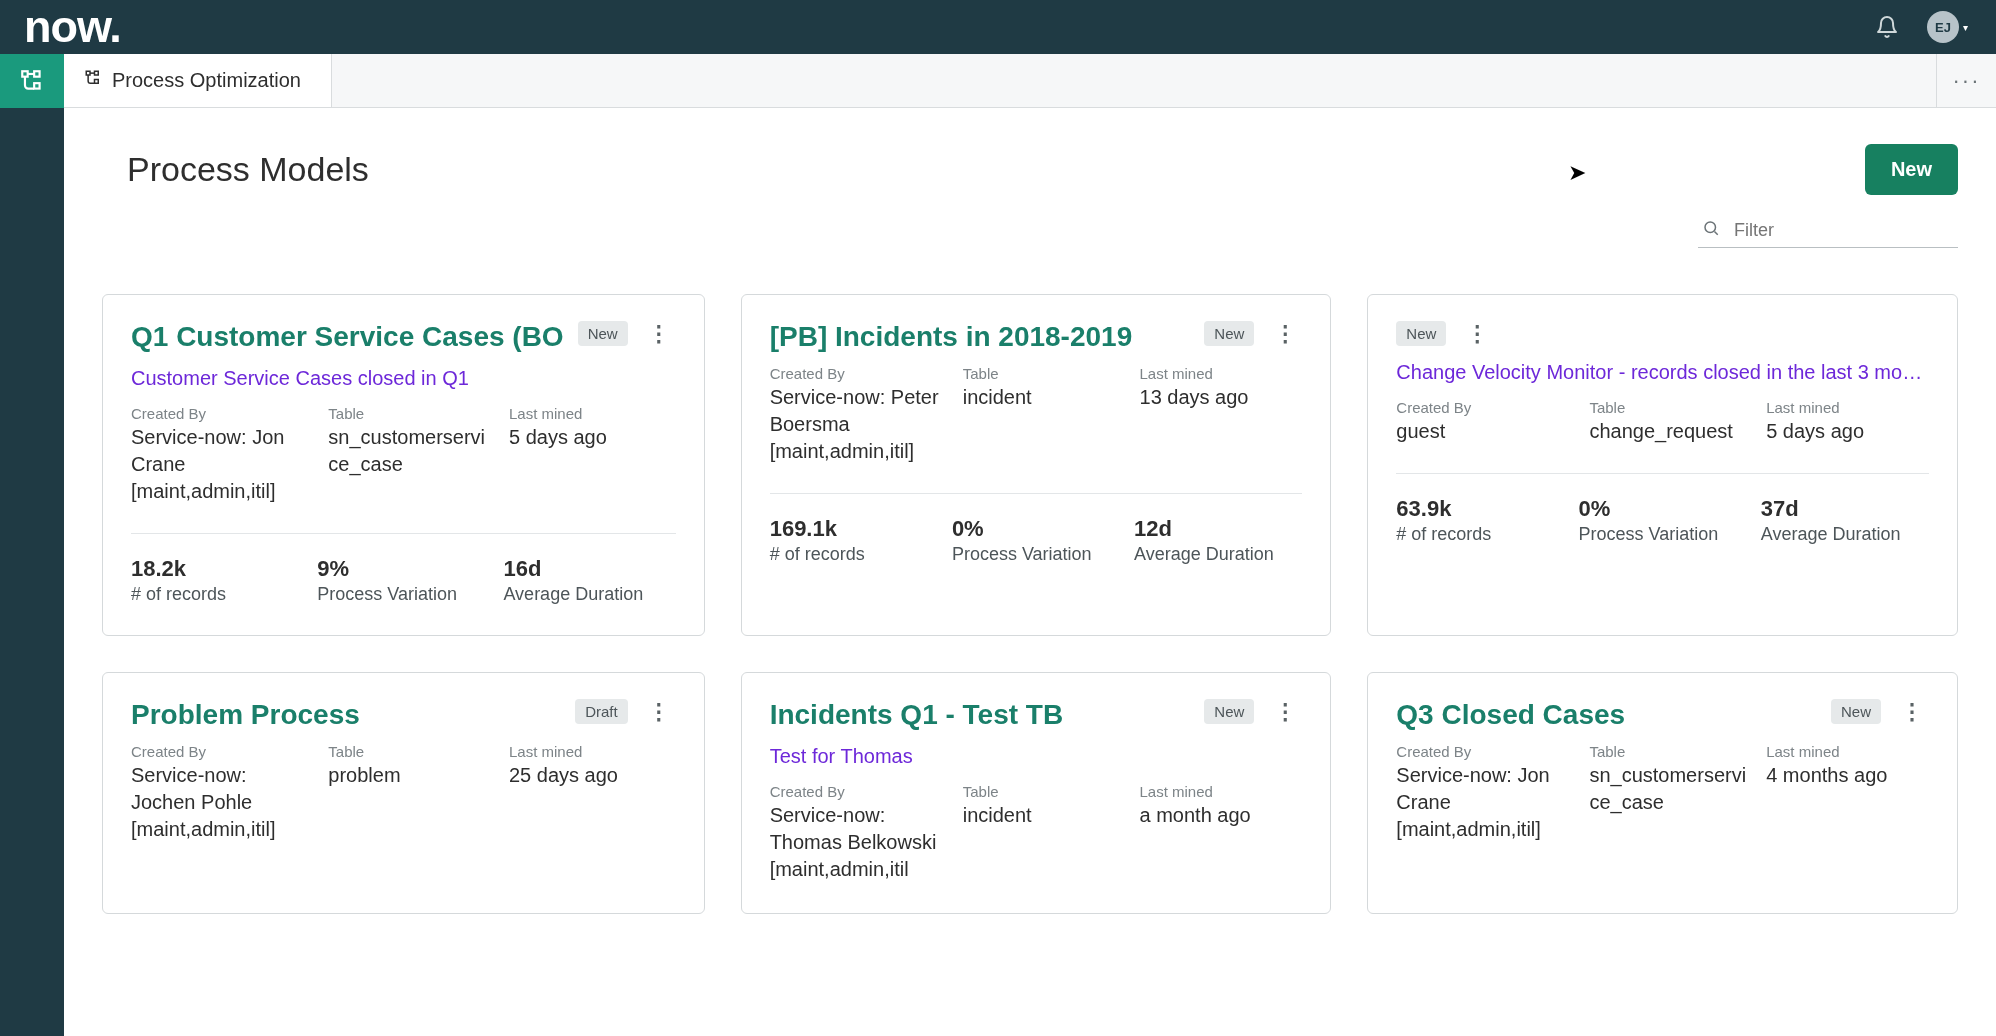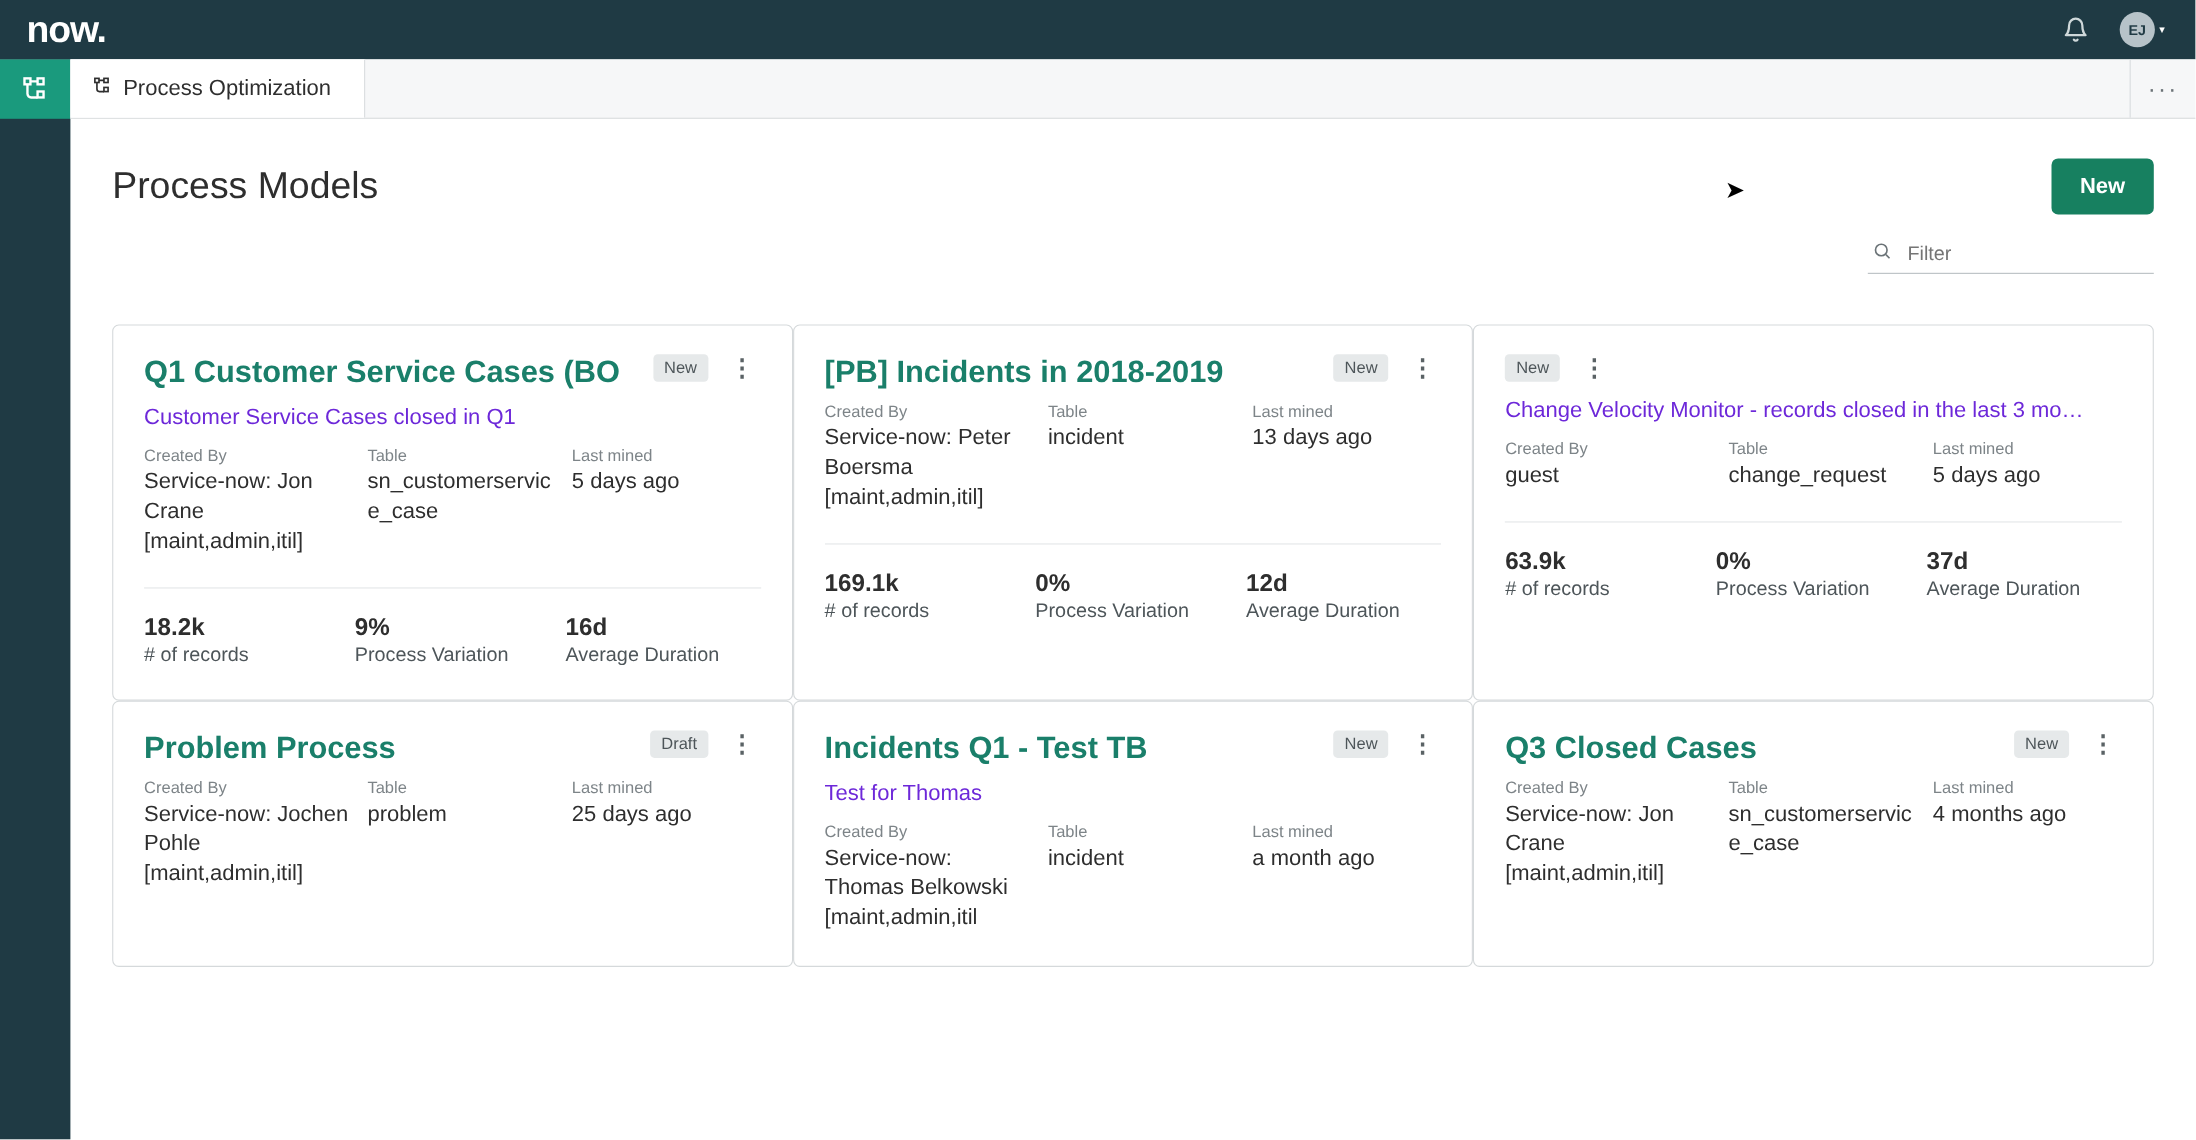--- a/index.html
+++ b/index.html
@@ -16,21 +16,21 @@
   .brand-bar {
     height: 54px;
     background: #1f3a44;
     display: flex;
     align-items: center;
     justify-content: space-between;
     padding: 0 28px 0 24px;
   }
   .brand-logo {
     color: #fff;
-    font-size: 34px;
+    font-size: 45px;
     font-weight: 700;
     letter-spacing: -1px;
   }
   .brand-right { display: flex; align-items: center; gap: 28px; }
   .brand-right svg { display:block; }
   .avatar {
     width: 32px; height: 32px;
     border-radius: 50%;
     background: #b7c3c9;
     color: #1f3a44;
@@ -79,21 +79,21 @@
     cursor:pointer;
   }
 
   
   .page {
     flex:1;
     overflow-y:auto;
     padding: 36px 38px 40px 38px;
   }
   .page-header { display:flex; align-items:center; justify-content:space-between; }
-  .page-title { font-size: 34px; color:#2e2e2e; font-weight:400; }
+  .page-title { font-size: 34px; color:#2e2e2e; font-weight:400;margin-left:25px; }
   .btn-new {
     background:#178060;
     color:#fff;
     border:none;
     border-radius:6px;
     padding: 14px 26px;
     font-size:20px;
     font-weight:600;
     cursor:pointer;
   }
@@ -109,20 +109,21 @@
     font-size:18px;
     color:#6b7377;
     flex:1;
     background:transparent;
   }
 
   
   .cards {
     display:grid;
     grid-template-columns: repeat(3, 1fr);
+    gap: 36px;
     margin-top: 46px;
   }
   .card {
     border:1px solid #d5d9db;
     border-radius:6px;
     padding: 26px 28px 30px 28px;
     background:#fff;
   }
   .card-top { display:flex; align-items:flex-start; gap:14px; }
   .card-title {

